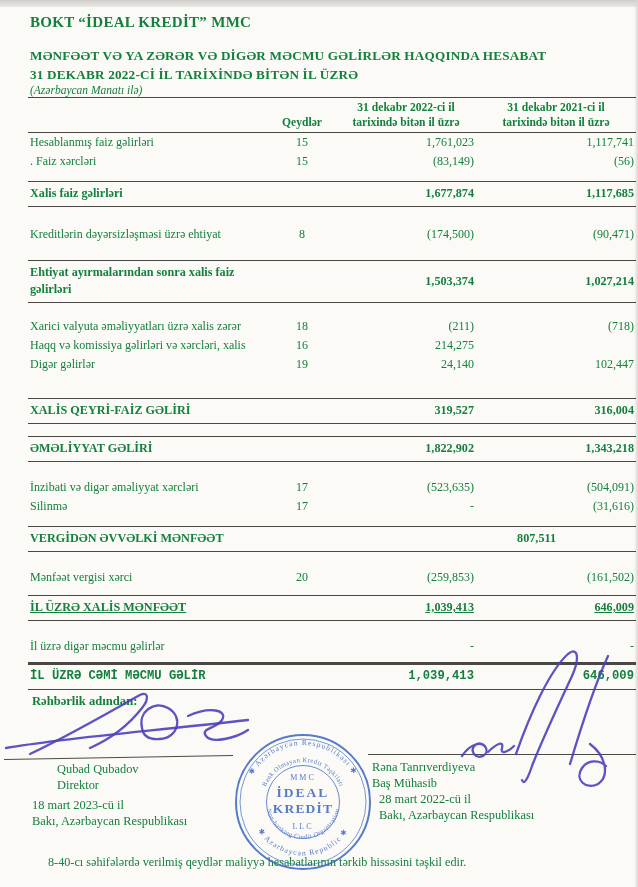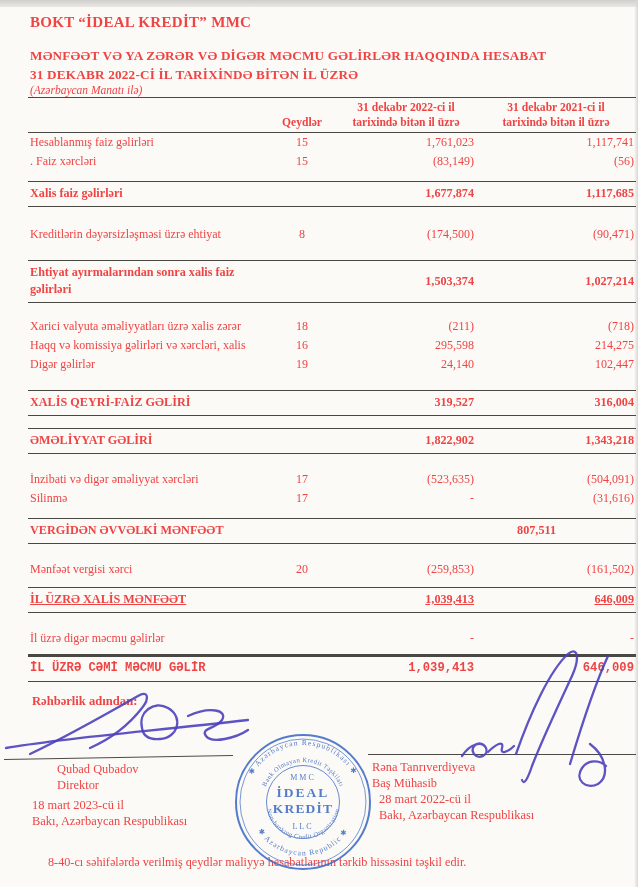--- a/index.html
+++ b/index.html
@@ -1,20 +1,20 @@
 <!DOCTYPE html>
 <html><head>
 <meta charset="utf-8">
 <style>
   html,body{margin:0;padding:0;background:#9a9a98;}
   #page{
     position:relative; width:638px; height:887px; margin:0 auto;
     background:#fbfaf7; overflow:hidden;
     font-family:"Liberation Serif","DejaVu Serif",serif;
-    color:#ef4444;
+    color:#15803d;
   }
   .scan-top{position:absolute;top:0;left:0;right:0;height:7px;
     background:linear-gradient(#cfcecb,#e9e8e5);}
   .scan-right{position:absolute;top:0;right:0;bottom:0;width:4px;
     background:linear-gradient(to left,#d8d7d4,rgba(216,215,212,0));}
   .company{position:absolute;left:30px;top:14px;font-size:15px;font-weight:bold;letter-spacing:.3px;}
   .title{position:absolute;left:30px;top:46px;font-size:13.2px;font-weight:bold;line-height:19px;letter-spacing:.2px;}
   .curnote{position:absolute;left:30px;top:84px;font-size:11.5px;font-style:italic;}
 
   
@@ -113,30 +113,29 @@
     </div>
         <div class="row" style="margin-top: 14px;">
       <div class="lbl">Xarici valyuta əməliyyatları üzrə xalis zərər</div>
       <div class="note">18</div>
       <div class="v">(211)</div>
       <div class="v">(718)</div>
     </div>
         <div class="row">
       <div class="lbl">Haqq və komissiya gəlirləri və xərcləri, xalis</div>
       <div class="note">16</div>
-      <div class="v">295,598</div>
       <div class="v">214,275</div>
     </div>
         <div class="row">
       <div class="lbl">Digər gəlirlər</div>
       <div class="note">19</div>
       <div class="v">24,140</div>
       <div class="v">102,447</div>
     </div>
-        <div class="row total" style="margin-top: 16px;">
+        <div class="row total" style="margin-top: 24px;">
       <div class="lbl">XALİS QEYRİ-FAİZ GƏLİRİ</div>
       <div class="note"></div>
       <div class="v">319,527</div>
       <div class="v">316,004</div>
     </div>
         <div class="row total" style="margin-top: 12px;">
       <div class="lbl">ƏMƏLİYYAT GƏLİRİ</div>
       <div class="note"></div>
       <div class="v">1,822,902</div>
       <div class="v">1,343,218</div>

